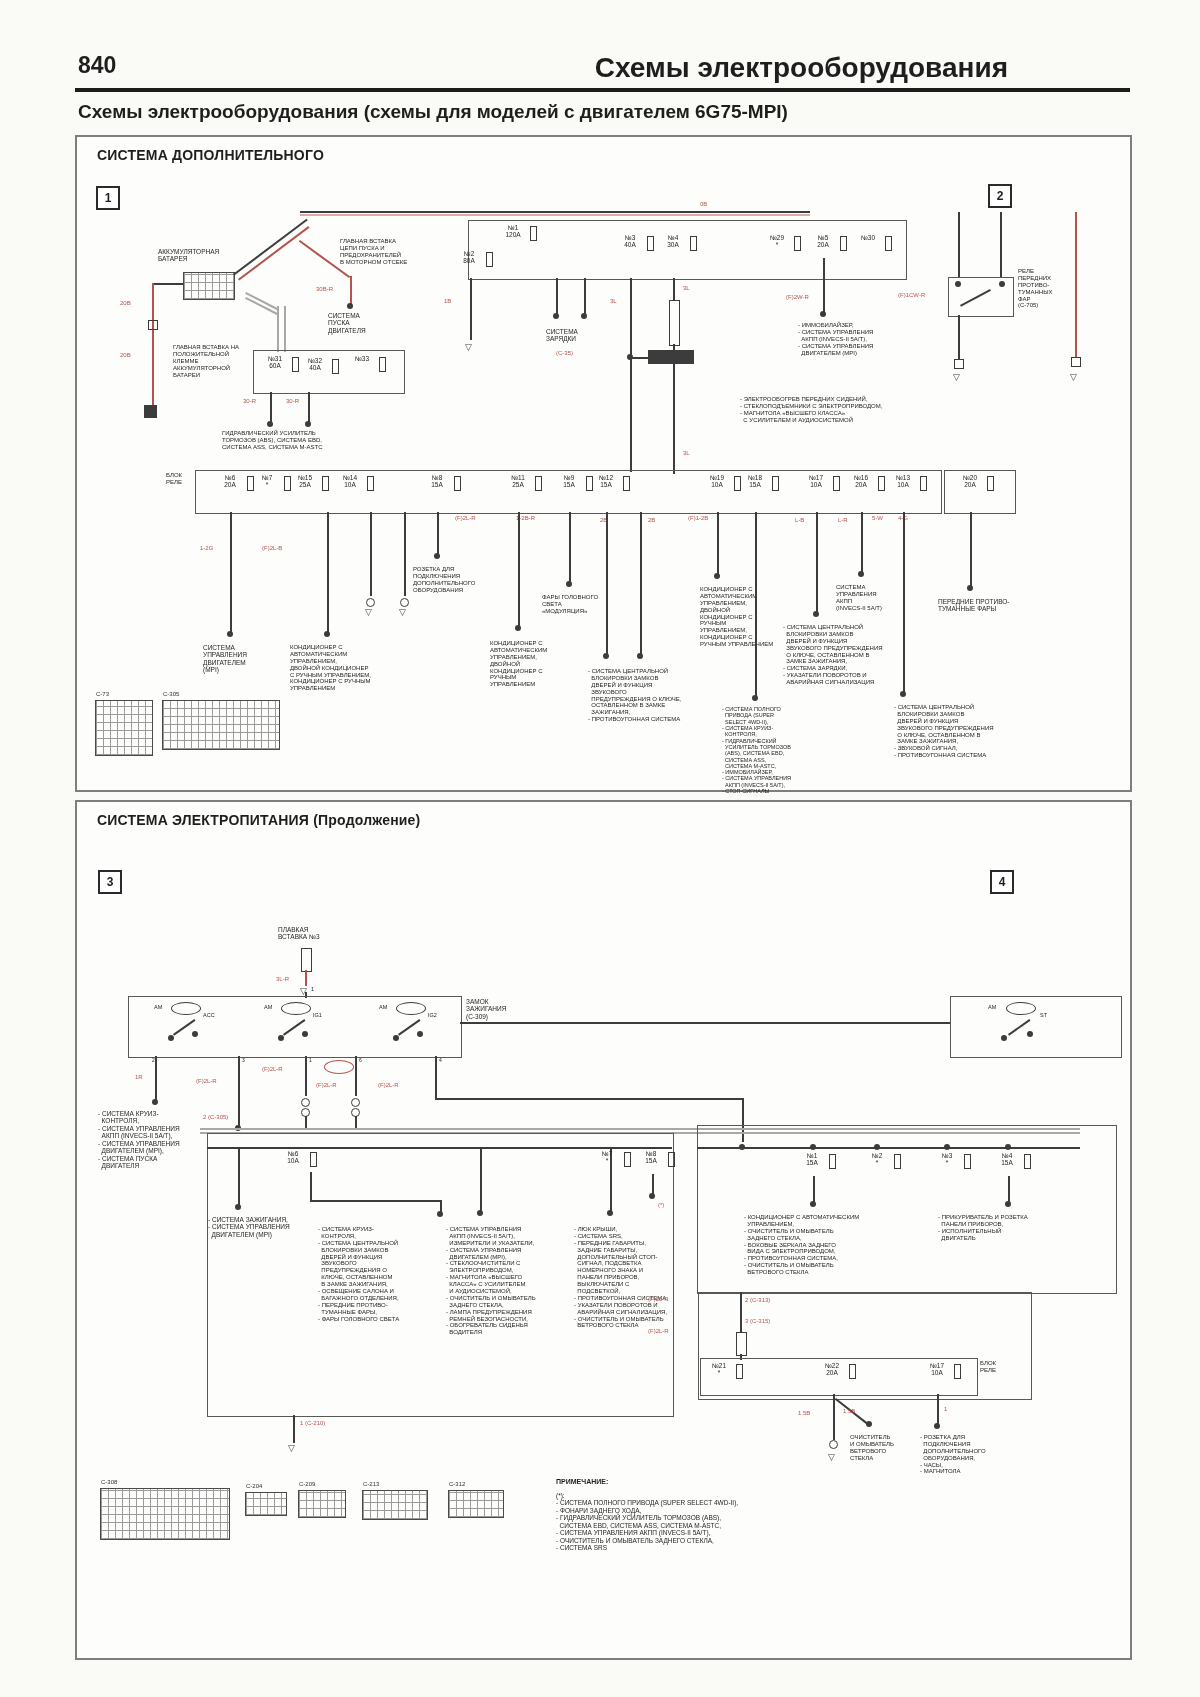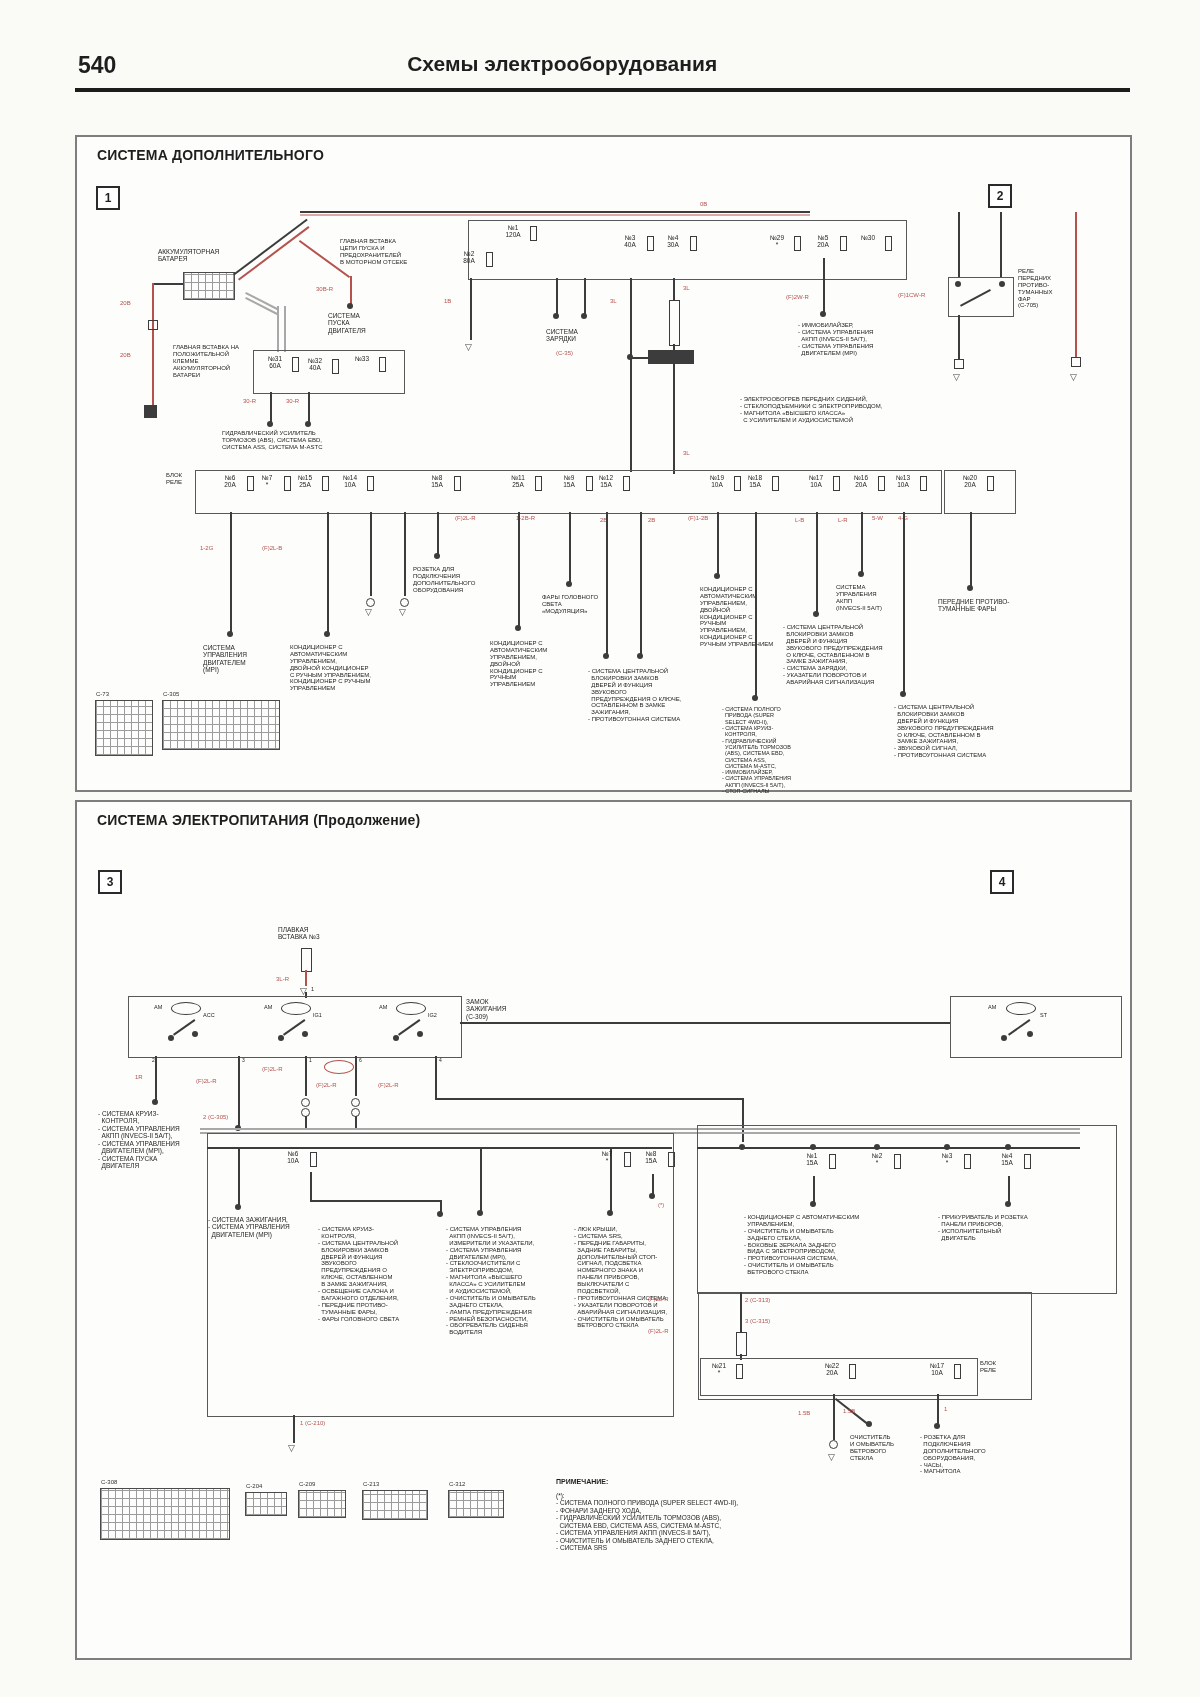--- a/index.html
+++ b/index.html
@@ -1,38 +1,39 @@
 <!DOCTYPE html>
 <html><head>
 <meta charset="utf-8">
 <style>
   html,body{margin:0;padding:0;background:#e8e7e4;}
   .page{position:relative;width:1200px;height:1697px;background:#fafaf7;overflow:hidden;
         font-family:"Liberation Sans","DejaVu Sans",sans-serif;color:#1e1e1e;}
   .hdr{position:absolute;top:52px;left:78px;width:1050px;display:flex;}
   .hdr .num{font-size:23px;font-weight:bold;}
-  .hdr .ttl{flex:1;text-align:center;font-size:21px;font-weight:bold;margin-right:120px;}
+  .hdr .ttl{flex:1;text-align:right;font-size:28px;font-weight:bold;margin-right:120px;}
   .rule{position:absolute;top:88px;left:75px;width:1055px;height:4px;background:#1c1c1c;}
   .doc-title{position:absolute;top:101px;left:78px;font-size:19px;font-weight:bold;}
   .panel{position:absolute;left:75px;width:1053px;background:#fdfdfb;border:2px solid #7e7e7e;}
   .p1{top:135px;height:653px;}
   .p2{top:800px;height:856px;}
   .panel-title{position:absolute;top:10px;left:20px;font-size:14px;font-weight:bold;letter-spacing:.2px;}
   #stage{position:absolute;left:0;top:0;width:1200px;height:1697px;}
   #stage .el{position:absolute;}
 </style>
 </head>
 <body>
 
 <div class="page">
   <div class="hdr">
-    <span class="num">540</span>
+    <span class="num">840</span>
     <span class="ttl">Схемы электрооборудования</span>
   </div>
   <div class="rule"></div>
+  <div class="doc-title">Схемы электрооборудования (схемы для моделей с двигателем 6G75-MPI)</div>
   <div class="panel p1">
     <div class="panel-title">СИСТЕМА ДОПОЛНИТЕЛЬНОГО</div>
   </div>
   <div class="panel p2">
     <div class="panel-title">СИСТЕМА ЭЛЕКТРОПИТАНИЯ (Продолжение)</div>
   </div>
   <div id="stage">
       <div class="el" style="width: 20px; height: 20px; border: 2px solid rgb(42, 42, 42); background: rgb(255, 255, 255); font: bold 12px / 20px &quot;Liberation Sans&quot;, sans-serif; text-align: center; left: 96px; top: 186px;">1</div>
       <div class="el" style="width: 20px; height: 20px; border: 2px solid rgb(42, 42, 42); background: rgb(255, 255, 255); font: bold 12px / 20px &quot;Liberation Sans&quot;, sans-serif; text-align: center; left: 988px; top: 184px;">2</div>
       <div class="el" style="width: 20px; height: 20px; border: 2px solid rgb(42, 42, 42); background: rgb(255, 255, 255); font: bold 12px / 20px &quot;Liberation Sans&quot;, sans-serif; text-align: center; left: 98px; top: 870px;">3</div>

